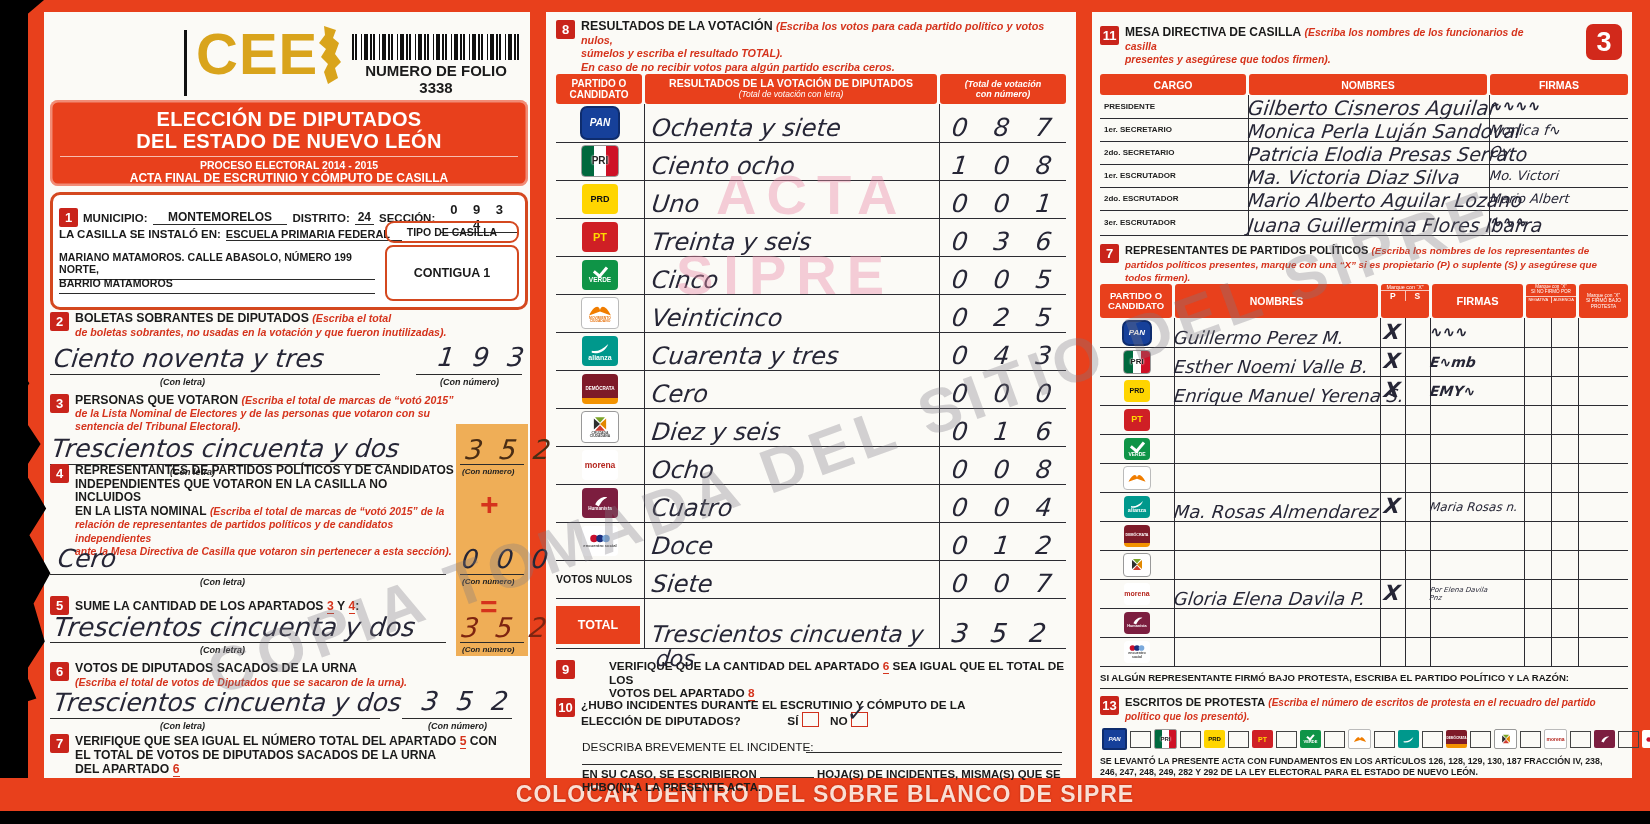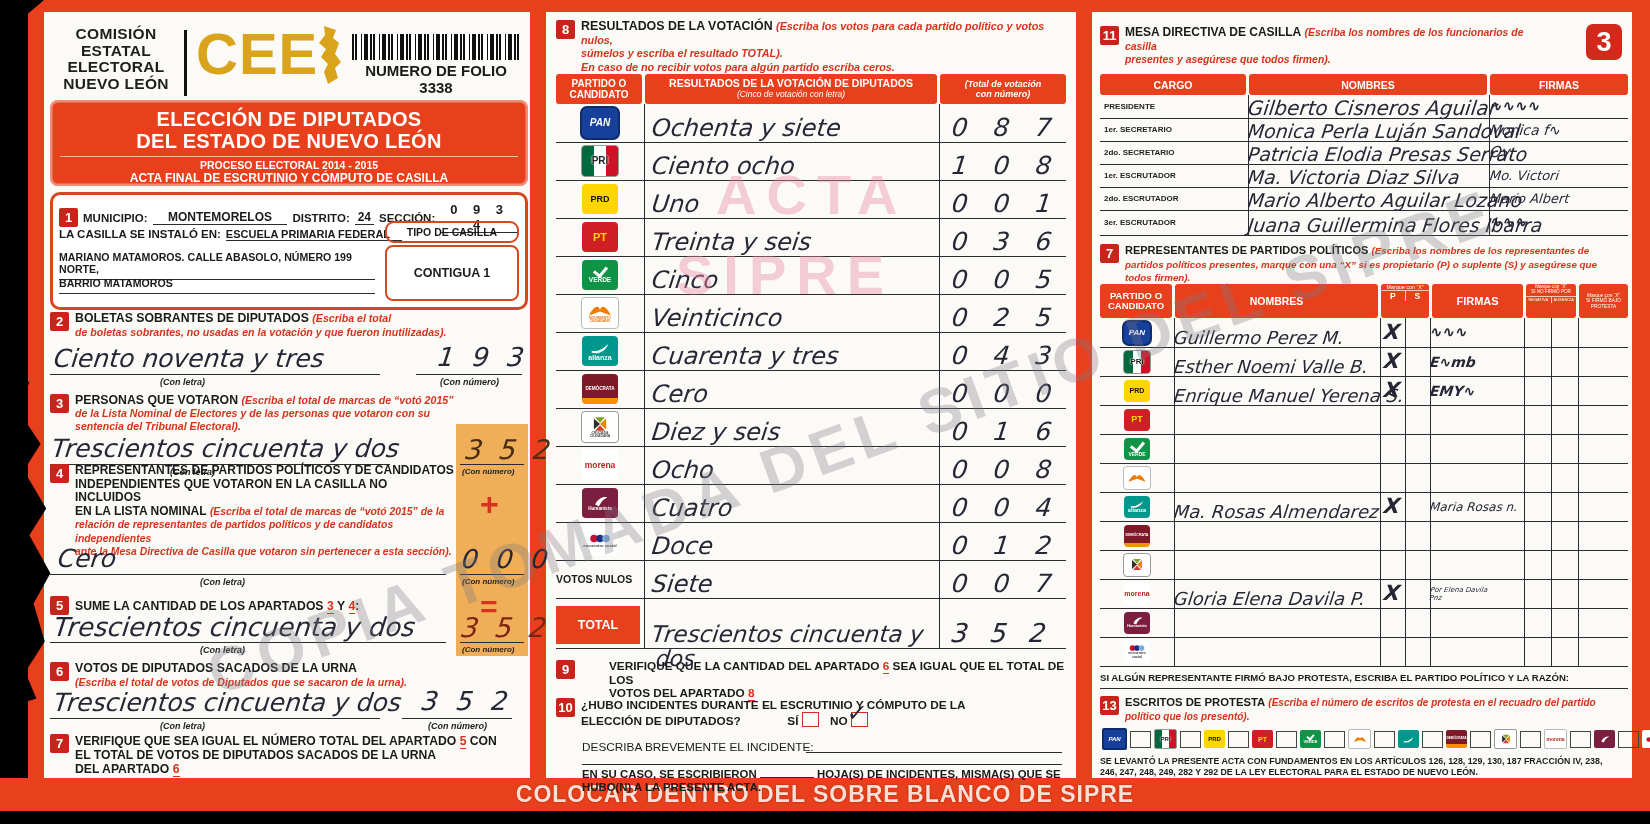--- a/index.html
+++ b/index.html
@@ -76,26 +76,20 @@
   <div id="paper"></div>
 
   <div class="strip" style="left:0;top:0;width:1650px;height:12px;"></div>
   <div class="strip" style="left:28px;top:12px;width:16px;height:766px;"></div>
   <div class="strip" style="left:530px;top:12px;width:16px;height:766px;"></div>
   <div class="strip" style="left:1076px;top:12px;width:16px;height:766px;"></div>
   <div class="strip" style="left:1632px;top:12px;width:18px;height:766px;"></div>
 
   <div class="panel" style="left:50px;width:478px;">
 
-    <div class="a" style="left:6px;top:14px;width:120px;text-align:center;font-size:15.5px;line-height:16.5px;font-weight:bold;letter-spacing:.3px;color:#1e1e1e;">
-      <div>COMISIÓN</div>
-      <div>ESTATAL</div>
-      <div>ELECTORAL</div>
-      <div>NUEVO LEÓN</div>
-    </div>
     <div class="a" style="left:134px;top:18px;width:3px;height:66px;background:#111;"></div>
     <div class="a hwnone" style="left:146px;top:8px;font-size:58px;font-weight:bold;color:#d9a41c;letter-spacing:1px;font-family:'Liberation Sans',sans-serif;">CEE</div>
     <svg class="a" style="left:262px;top:12px;" width="34" height="62" viewBox="0 0 34 62">
       <path d="M12 2 L24 6 L21 14 L27 19 L23 30 L29 38 L23 44 L26 54 L16 60 L12 48 L16 40 L9 33 L14 25 L7 19 L13 11 Z" fill="#d9a41c"></path>
     </svg>
     <div class="a" style="left:302px;top:22px;width:168px;height:26px;background:repeating-linear-gradient(90deg,#101010 0 2px,#fff 2px 3px,#101010 3px 5px,#fff 5px 9px,#101010 9px 10px,#fff 10px 12px,#101010 12px 16px,#fff 16px 18px);"></div>
     <div class="a" style="left:302px;top:50px;width:168px;text-align:center;font-size:15px;font-weight:bold;">NUMERO DE FOLIO 3338</div>
 
     <div class="a" style="left:0;top:88px;width:478px;height:86px;background:#e8401c;border-radius:8px;box-shadow:inset 0 0 0 2.5px rgba(255,255,255,.4);">
       <div style="text-align:center;color:#fff;font-weight:bold;font-size:20px;line-height:22px;padding-top:8px;letter-spacing:.3px;">
@@ -229,21 +223,21 @@
         <span class="rd b it" style="font-size:10.8px;">En caso de no recibir votos para algún partido escriba ceros.</span>
       </span>
     </div>
 
     <div class="a redhead ctr" style="left:0;top:62px;width:86px;height:30px;flex-direction:column;font-size:10px;font-weight:bold;line-height:11px;">
       <span>PARTIDO O</span>
       <span>CANDIDATO</span>
     </div>
     <div class="a redhead ctr" style="left:89px;top:62px;width:292px;height:30px;flex-direction:column;font-size:10.5px;font-weight:bold;line-height:11px;">
       <span>RESULTADOS DE LA VOTACIÓN DE DIPUTADOS</span>
-      <span class="it" style="font-size:8.5px;font-weight:normal;">(Cinco de votación con letra)</span>
+      <span class="it" style="font-size:8.5px;font-weight:normal;">(Total de votación con letra)</span>
     </div>
     <div class="a redhead ctr" style="left:384px;top:62px;width:126px;height:30px;flex-direction:column;font-size:9px;font-style:italic;font-weight:bold;line-height:10px;">
       <span>(Total de votación</span>
       <span>con número)</span>
     </div>
 
     <div class="vline" style="left:88px;top:92px;height:544px;"></div>
     <div class="vline" style="left:383px;top:92px;height:544px;"></div>
 
     <div class="r8" style="top:92px;height:38px;">

